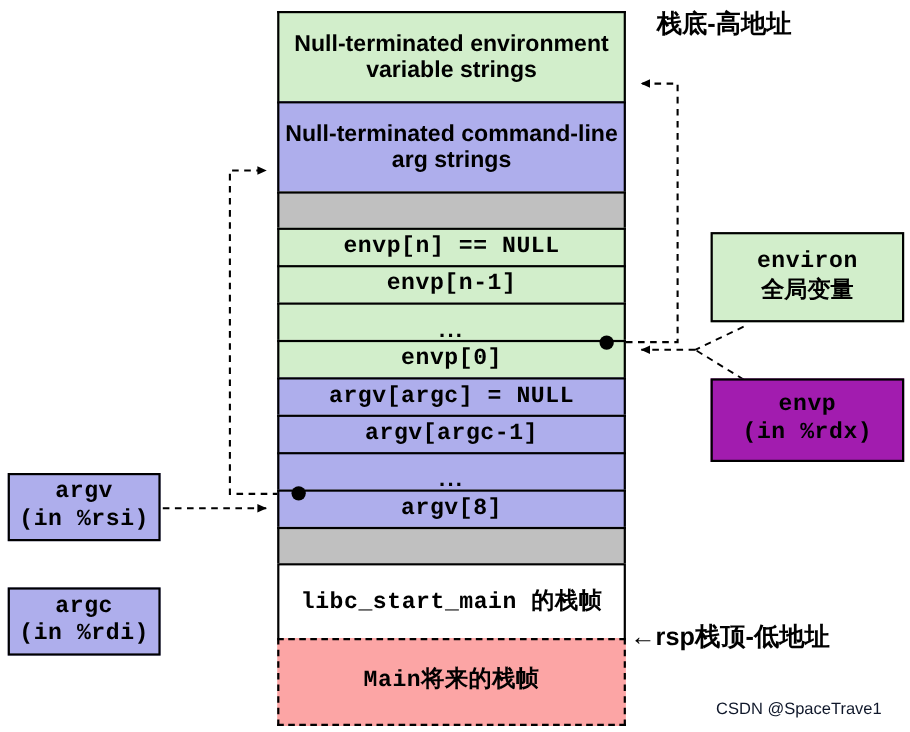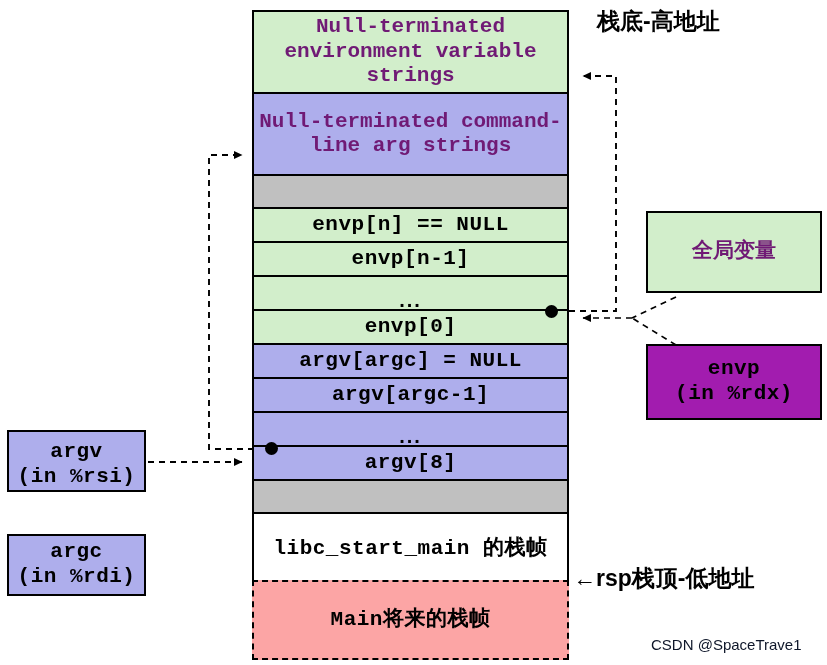--- a/index.html
+++ b/index.html
@@ -33,25 +33,25 @@
     position: relative;
   }
   .stack-row:last-child { border-bottom-width: 2px; }
 
   .fill-green  { background: #d2eecb; }
   .fill-purple { background: #aeaeec; }
   .fill-gray   { background: #c0c0c0; }
   .fill-white  { background: #ffffff; }
 
   .txt-sans {
-    font-family: Liberation Mono, monospace;
+    font-family: Liberation Sans, sans-serif;
     font-weight: bold;
     font-size: 21px;
     line-height: 1.16;
-    color: #701a75;
+    color: #000000;
   }
   .txt-mono {
     font-family: "Liberation Mono", monospace;
     font-weight: bold;
     font-size: 21px;
     line-height: 1.18;
     color: #000;
     letter-spacing: 0.5px;
   }
 
@@ -92,21 +92,21 @@
     flex-direction: column;
     align-items: center;
     justify-content: center;
     text-align: center;
     line-height: 1.2;
   }
   .callout span { display: block; white-space: nowrap; }
 
   #callout-environ { left: 646px; top: 211px; width: 176px; height: 82px; background: #d2eecb; }
   #callout-envp    { left: 646px; top: 344px; width: 176px; height: 76px; background: #a21caf; }
-  #callout-argv    { left: 7px;  top: 430px; width: 139px; height: 62px; background: #aeaeec; justify-content: flex-end; }
+  #callout-argv    { left: 7px;  top: 430px; width: 139px; height: 62px; background: #aeaeec; }
   #callout-argc    { left: 7px;  top: 534px; width: 139px; height: 62px; background: #aeaeec; }
 
   
   #label-stack-bottom {
     position: absolute;
     left: 597px; top: 6px;
     font-family: Liberation Sans, sans-serif;
     font-weight: bold;
     font-size: 23px;
     white-space: nowrap;
@@ -241,20 +241,21 @@
   </div>
 
   <div id="main-future-frame">
     <span class="txt-mono">Main将来的栈帧</span>
   </div>
 
   <span class="ptr-dot" id="dot-envp0"></span>
   <span class="ptr-dot" id="dot-argv0"></span>
 
   <div class="callout" id="callout-environ">
+    <span class="txt-mono">environ</span>
     <span class="txt-sans">全局变量</span>
   </div>
 
   <div class="callout" id="callout-envp">
     <span class="txt-mono">envp</span>
     <span class="txt-mono">(in %rdx)</span>
   </div>
 
   <div class="callout" id="callout-argv">
     <span class="txt-mono">argv</span>

